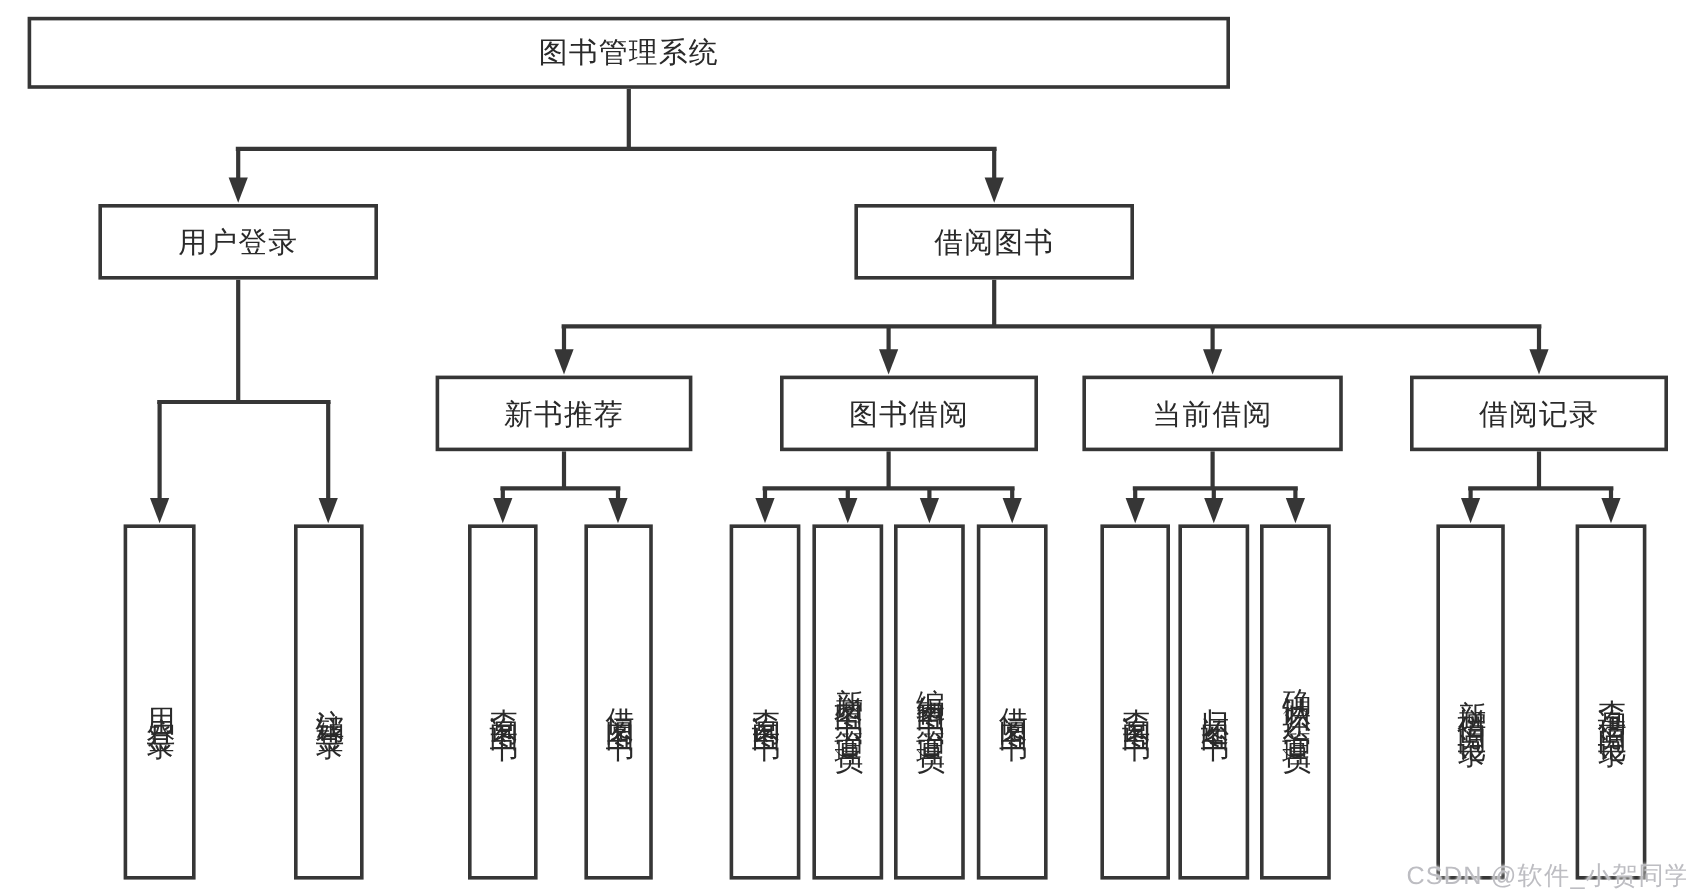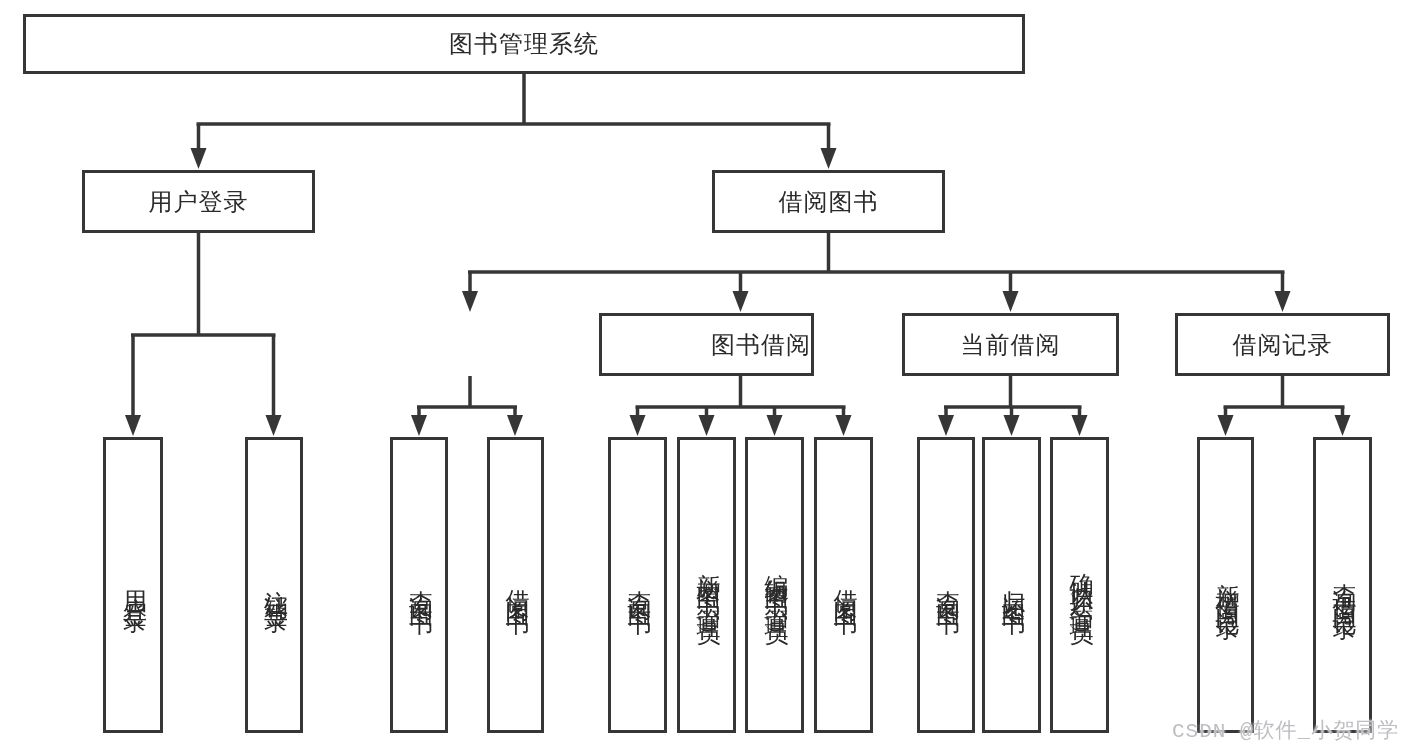--- a/index.html
+++ b/index.html
@@ -2,21 +2,21 @@
 <html><head>
 <meta charset="utf-8">
 <style>
   html, body { margin: 0; padding: 0; background: #ffffff; }
   .canvas {
     position: relative;
     width: 1405px;
     height: 747px;
     background: #ffffff;
     overflow: hidden;
-    font-family: Liberation Mono, monospace;
+    font-family: Liberation Sans, sans-serif;
     color: #2a2a2a;
   }
   svg.connectors {
     position: absolute;
     left: 0; top: 0;
     width: 1405px; height: 747px;
     pointer-events: none;
   }
   svg.connectors line {
     stroke: #363636;
@@ -50,21 +50,21 @@
     text-orientation: mixed;
     font-size: 24px;
     letter-spacing: 7px;
     line-height: 1;
     z-index: 2;
   }
   .node-root     { left: 23px;   top: 14px;  width: 1002px; height: 60px; }
   .node-l2-a     { left: 82px;   top: 170px; width: 233px;  height: 63px; }
   .node-l2-b     { left: 712px;  top: 170px; width: 233px;  height: 63px; }
   .node-l3-a     { left: 363px;  top: 313px; width: 214px;  height: 63px; }
-  .node-l3-b     { left: 599px;  top: 313px; width: 215px;  height: 63px; justify-content: flex-end; }
+  .node-l3-b     { left: 650px;  top: 313px; width: 215px;  height: 63px; }
   .node-l3-c     { left: 902px;  top: 313px; width: 217px;  height: 63px; }
   .node-l3-d     { left: 1175px; top: 313px; width: 215px;  height: 63px; }
   .leaf          { top: 437px; height: 296px; }
   .leaf-1  { left: 103px;  width: 60px; }
   .leaf-2  { left: 245px;  width: 58px; }
   .leaf-3  { left: 390px;  width: 58px; }
   .leaf-4  { left: 487px;  width: 57px; }
   .leaf-5  { left: 608px;  width: 59px; }
   .leaf-6  { left: 677px;  width: 59px; }
   .leaf-7  { left: 745px;  width: 59px; }
@@ -171,20 +171,23 @@
     <span>图书管理系统</span>
   </div>
 
   <div class="hnode node-l2-a">
     <span>用户登录</span>
   </div>
   <div class="hnode node-l2-b">
     <span>借阅图书</span>
   </div>
 
+  <div class="hnode node-l3-a">
+    <span>新书推荐</span>
+  </div>
   <div class="hnode node-l3-b">
     <span>图书借阅</span>
   </div>
   <div class="hnode node-l3-c">
     <span>当前借阅</span>
   </div>
   <div class="hnode node-l3-d">
     <span>借阅记录</span>
   </div>
 

